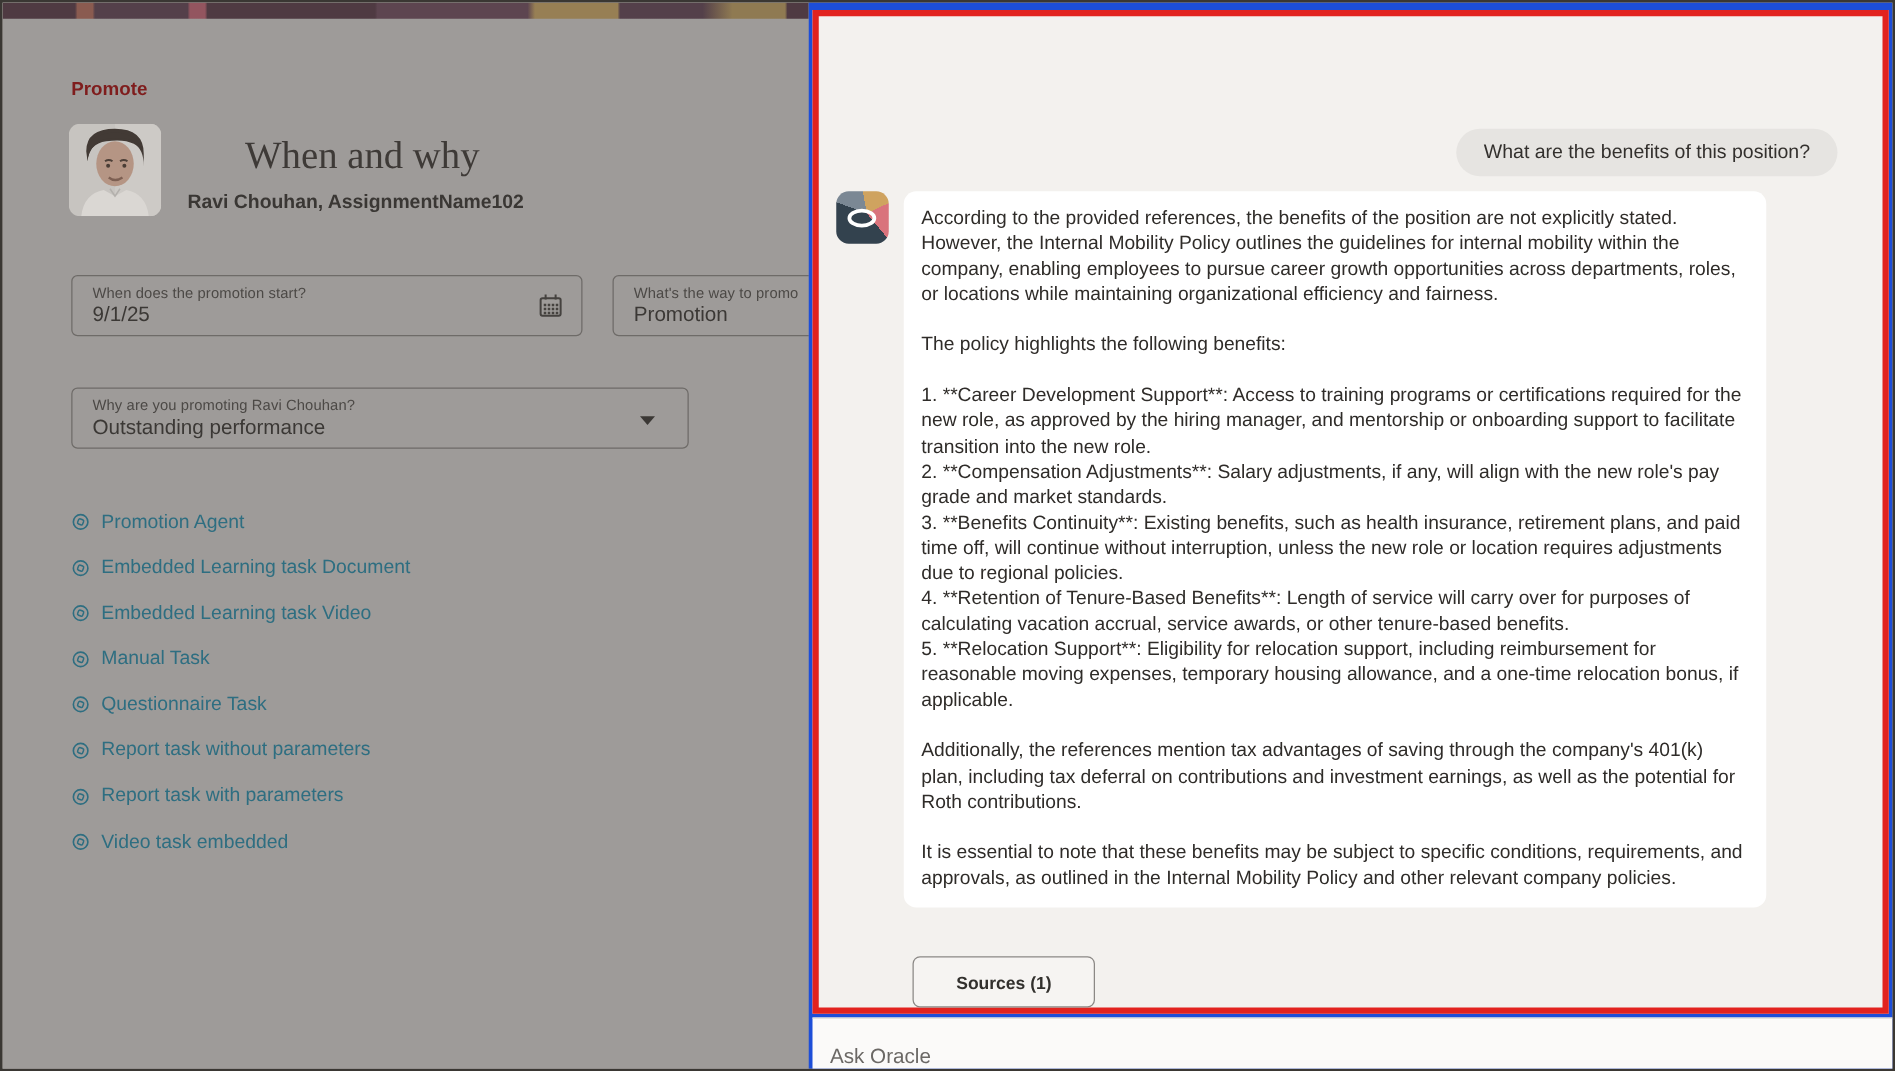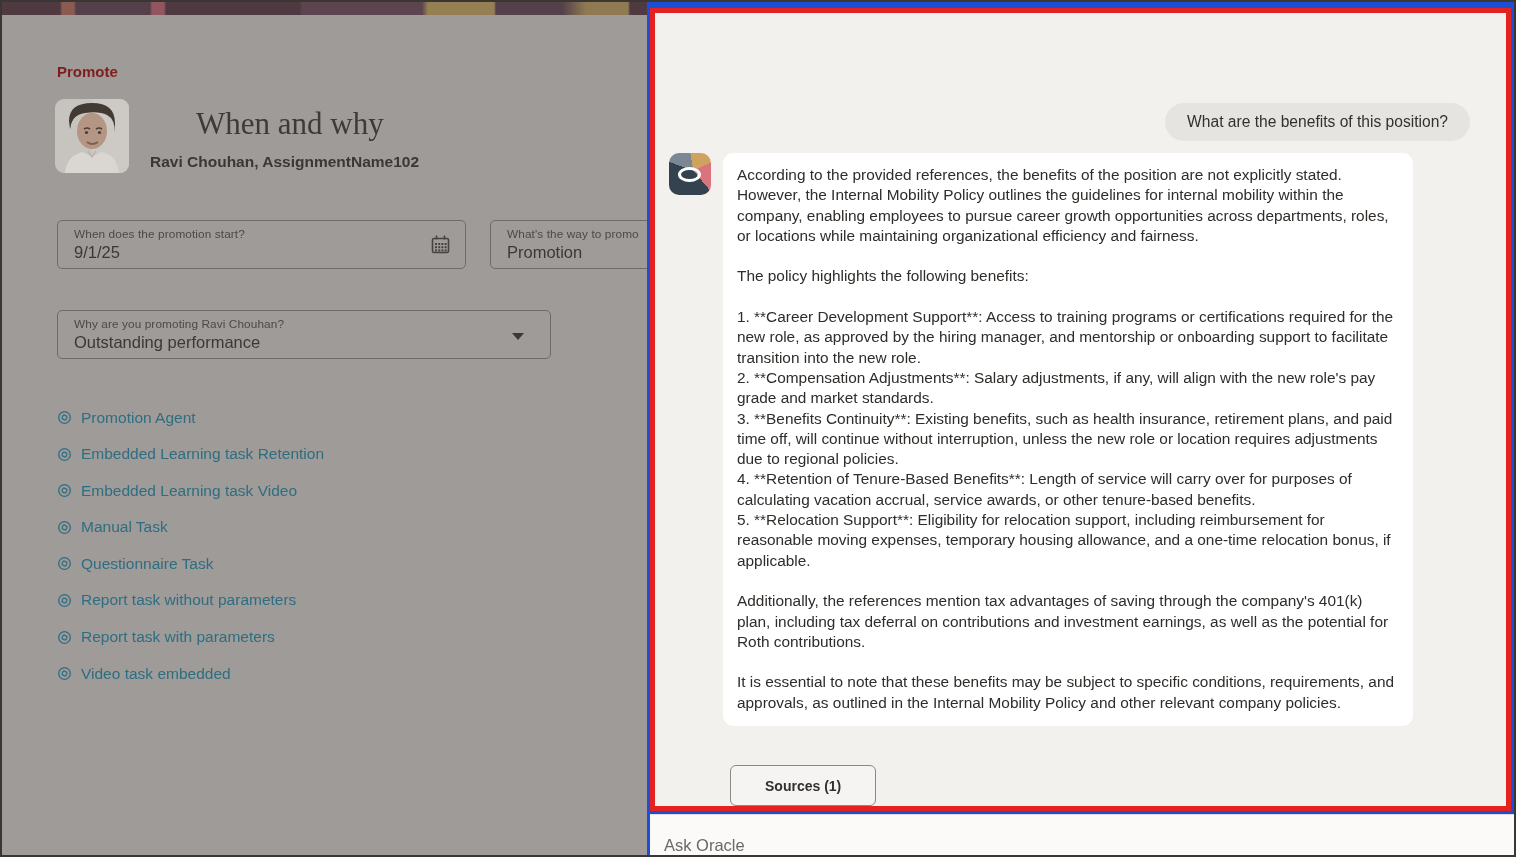--- a/index.html
+++ b/index.html
@@ -157,21 +157,21 @@
             <circle cx="8" cy="8" r="6.2" fill="none" stroke="#2e6e81" stroke-width="1.4"></circle>
             <rect x="5.7" y="5.7" width="4.6" height="4.6" rx="1.3" fill="none" stroke="#2e6e81" stroke-width="1.3" transform="rotate(22 8 8)"></rect>
           </svg>
         <span class="txt">Promotion Agent</span>
       </div>
       <div class="link-row">
         <svg width="15" height="15" viewBox="0 0 16 16">
             <circle cx="8" cy="8" r="6.2" fill="none" stroke="#2e6e81" stroke-width="1.4"></circle>
             <rect x="5.7" y="5.7" width="4.6" height="4.6" rx="1.3" fill="none" stroke="#2e6e81" stroke-width="1.3" transform="rotate(22 8 8)"></rect>
           </svg>
-        <span class="txt">Embedded Learning task Retention</span>
+        <span class="txt">Embedded Learning task Document</span>
       </div>
       <div class="link-row">
         <svg width="15" height="15" viewBox="0 0 16 16">
             <circle cx="8" cy="8" r="6.2" fill="none" stroke="#2e6e81" stroke-width="1.4"></circle>
             <rect x="5.7" y="5.7" width="4.6" height="4.6" rx="1.3" fill="none" stroke="#2e6e81" stroke-width="1.3" transform="rotate(22 8 8)"></rect>
           </svg>
         <span class="txt">Embedded Learning task Video</span>
       </div>
       <div class="link-row">
         <svg width="15" height="15" viewBox="0 0 16 16">

